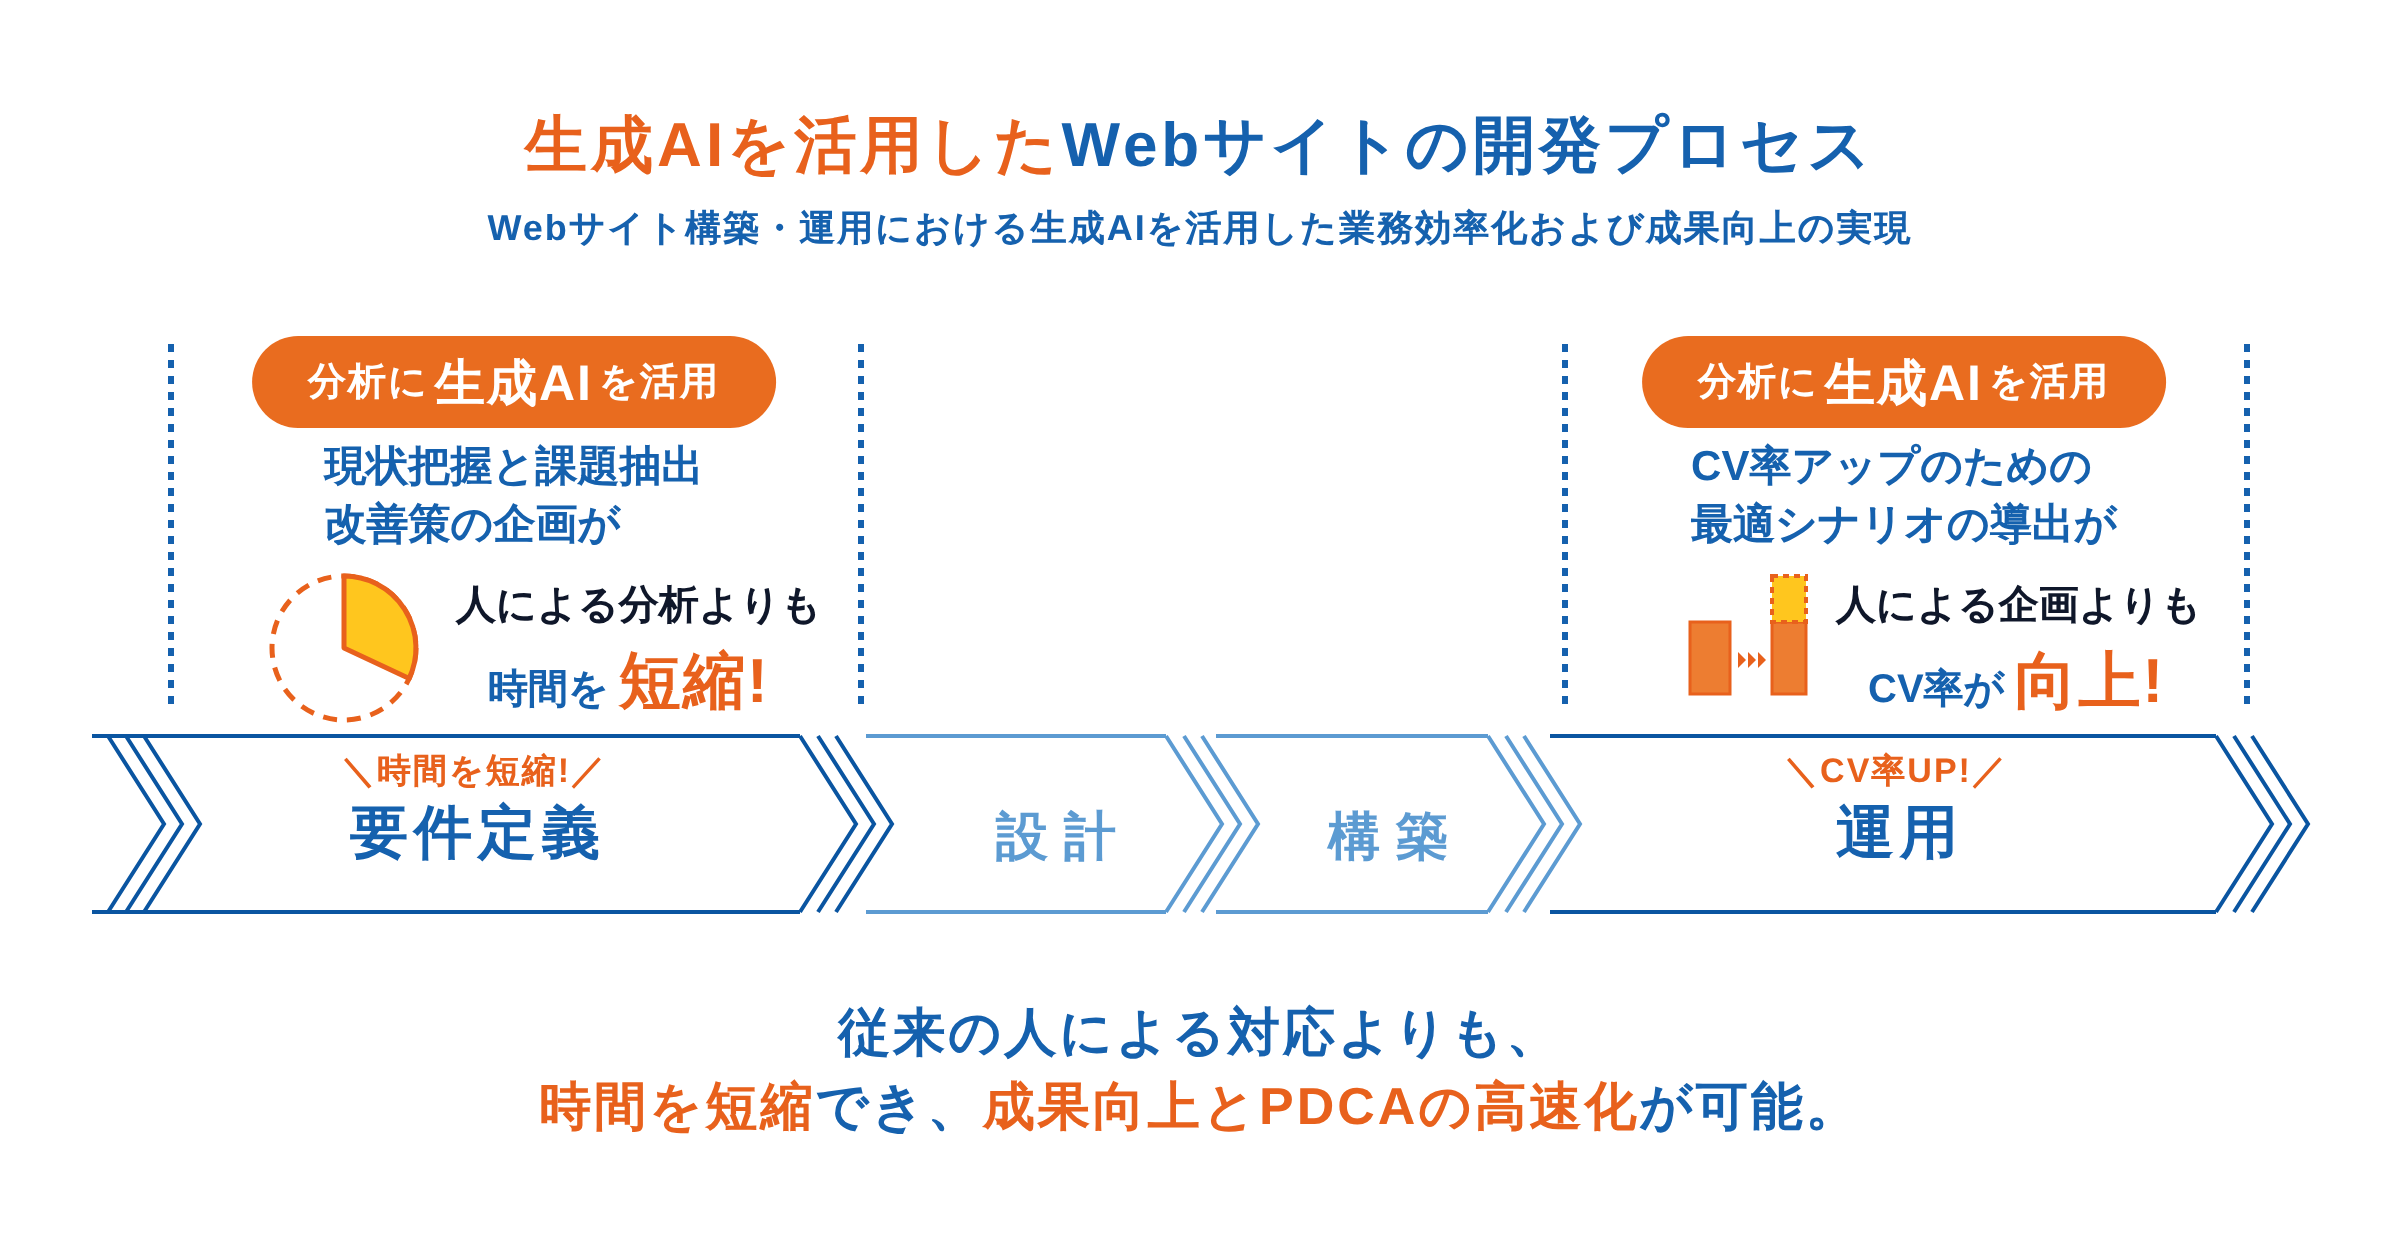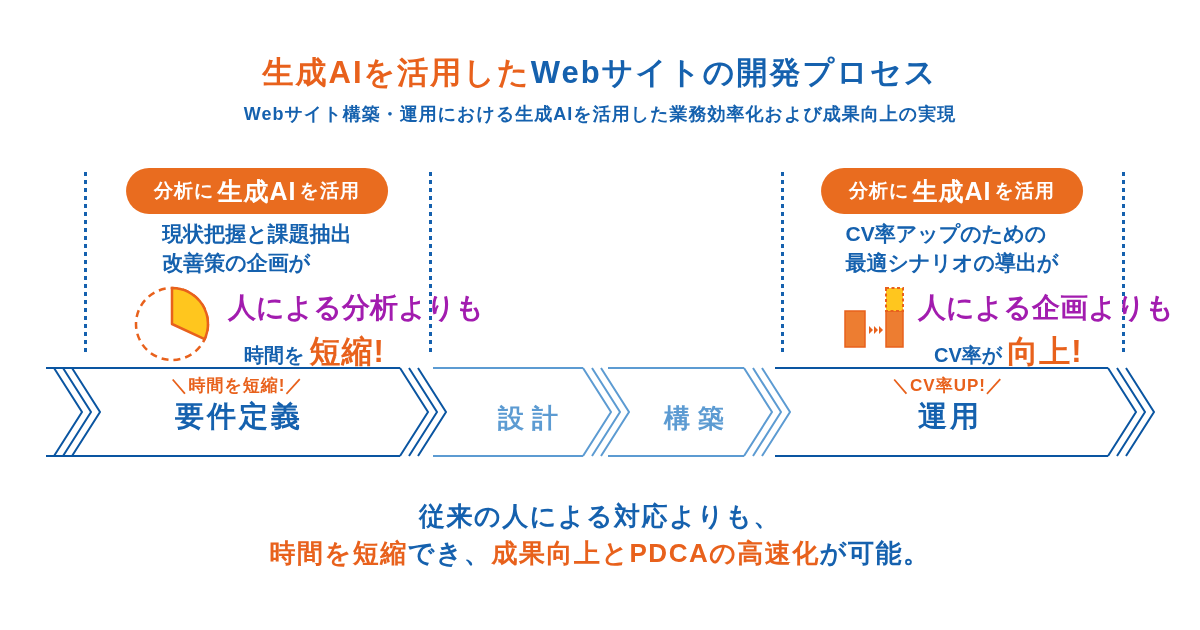--- a/index.html
+++ b/index.html
@@ -37,21 +37,21 @@
     white-space:nowrap; letter-spacing:1px;
   }
   .badge .sm { font-size:19px; }
   .badge .lg { font-size:25px; margin:0 3px; }
 
   
   .desc { top:219px; font-size:21px; line-height:29px; color:#1561AE; }
 
   
   .caption { display:flex; flex-direction:column; }
-  .cap1 { font-size:28px; color:#a21caf; white-space:nowrap; }
+  .cap1 { font-size:20px; color:#0f172a; white-space:nowrap; }
   .cap2 { margin-top:4px; display:flex; align-items:baseline; white-space:nowrap; }
   .cap2 .pre { font-size:20px; color:#1561AE;padding-left:16px; }
   .cap2 .em  { font-size:31px; color:#E8611C; margin-left:5px; letter-spacing:1px; }
 
   
   .step-callout { top:374px; font-size:17px; letter-spacing:1px; color:#E8611C; }
   .step-strong  { top:397px; font-size:29px; letter-spacing:3px; color:#1561AE; }
   .step-weak    { top:401px; font-size:26px; letter-spacing:8px; color:#5C9BD2; }
 
   

